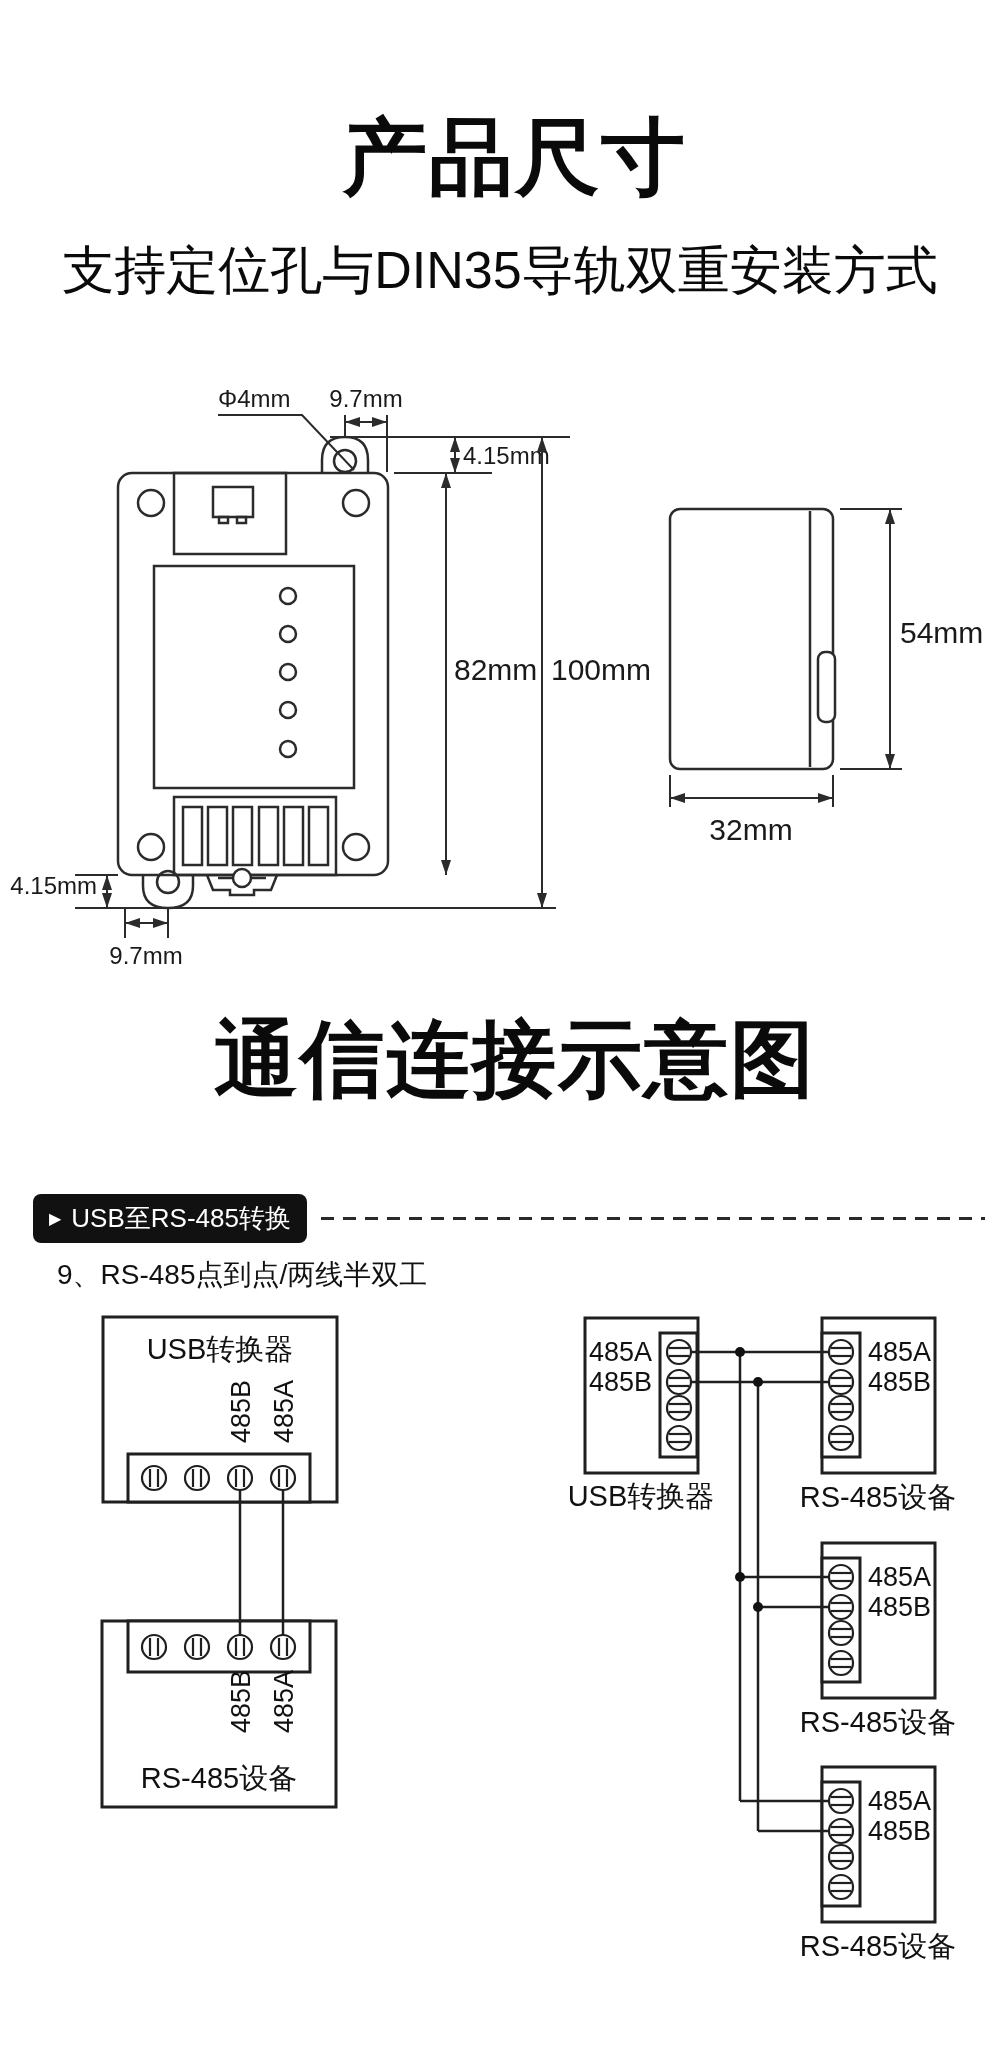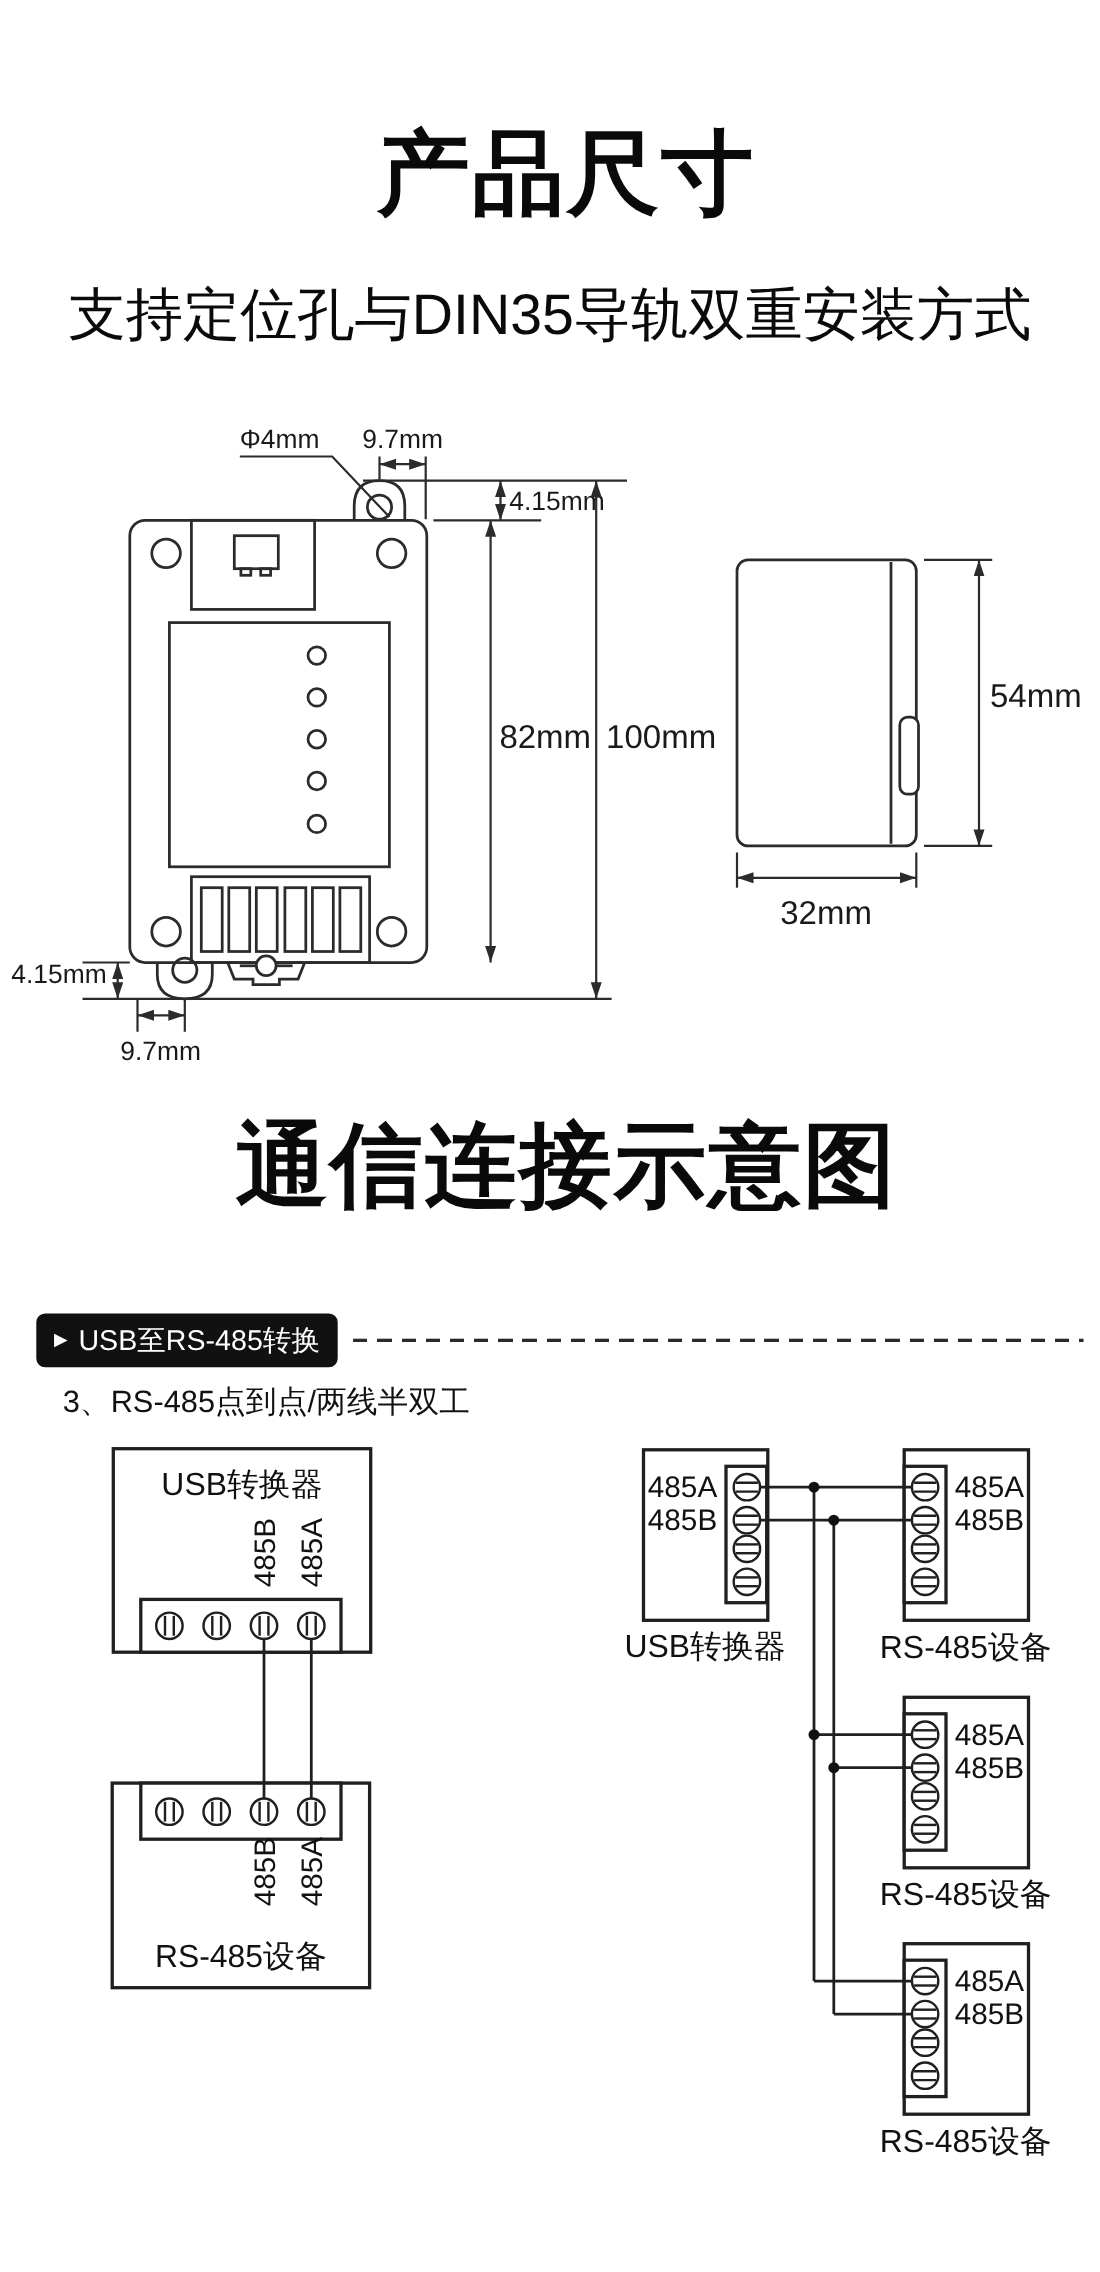--- a/index.html
+++ b/index.html
@@ -31,21 +31,21 @@
   .pinlabel{font-family:"Liberation Sans",sans-serif;font-size:27px;fill:#111;}
   .dot{fill:#111;stroke:none;}
 </style>
 </head>
 <body>
 
 <div class="canvas">
 
   <h1 class="big-title" style="top:86px;">产品尺寸</h1>
 
-  <div class="subtitle" style="top:252px;">支持定位孔与DIN35导轨双重安装方式</div>
+  <div class="subtitle" style="top:236px;">支持定位孔与DIN35导轨双重安装方式</div>
 
   <svg class="abs" style="top:370px;" width="1000" height="625" viewBox="0 0 1000 625">
     <defs>
       <marker id="arr" markerUnits="userSpaceOnUse" markerWidth="16" markerHeight="12" refX="15" refY="5" orient="auto-start-reverse">
         <path d="M0 0 L15 5 L0 10 Z" fill="#2b2b2b"></path>
       </marker>
     </defs>
 
     <g>
       <path class="ln" d="M322 104 V90 Q322 67 345 67 Q368 67 368 90 V104"></path>
@@ -139,21 +139,21 @@
   <h1 class="big-title" style="top:988px;">通信连接示意图</h1>
 
   <div class="badge-row">
     <div class="badge">
       <span class="tri">▶</span>
       <span>USB至RS-485转换</span>
     </div>
     <div class="dash-line"></div>
   </div>
 
-  <div class="diagram-heading" style="left:57px;top:1256px;">3、RS-485点到点/两线半双工</div>
+  <div class="diagram-heading" style="left:57px;top:1256px;">9、RS-485点到点/两线半双工</div>
 
   <svg class="abs" style="top:1285px;" width="1000" height="780" viewBox="0 0 1000 780">
 
     <g>
       <rect class="boxB" x="103" y="32" width="234" height="185"></rect>
       <rect class="boxB" x="128" y="169" width="182" height="48"></rect>
       <rect class="boxB" x="102" y="336" width="234" height="186"></rect>
       <rect class="boxB" x="128" y="336" width="182" height="51"></rect>
 
       <line class="lnB" x1="240" y1="205" x2="240" y2="362"></line>

